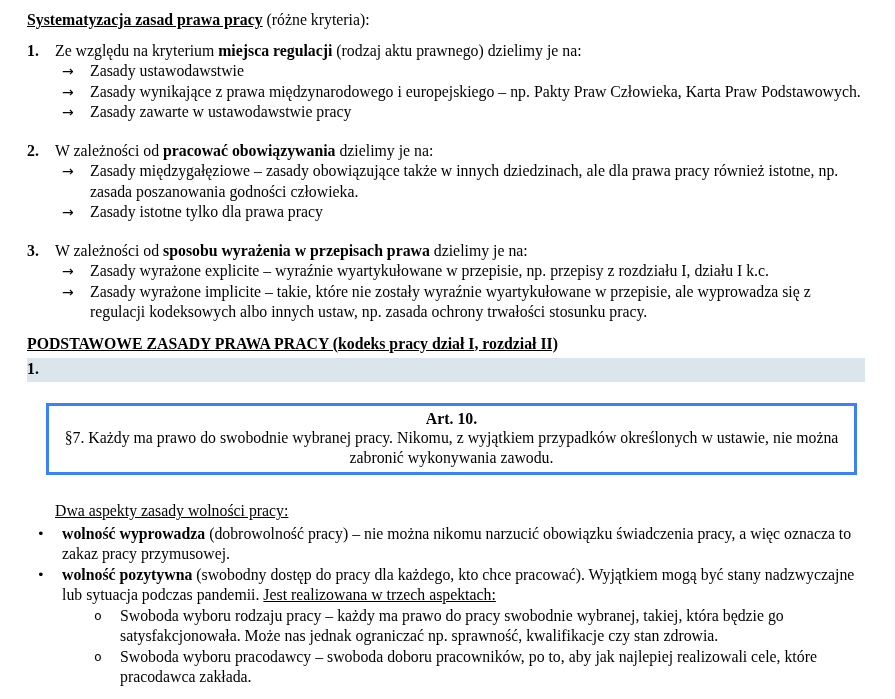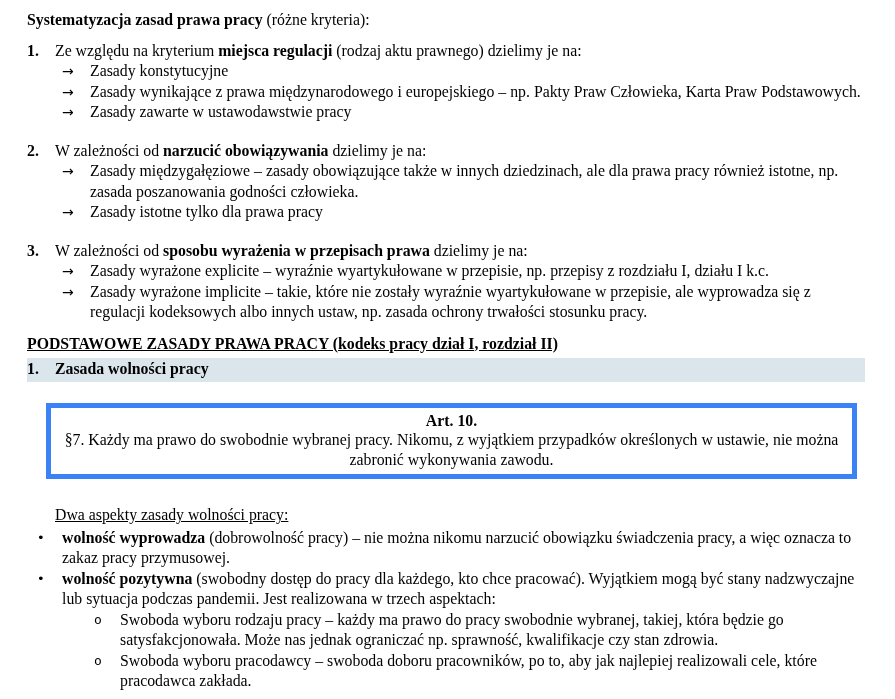--- a/index.html
+++ b/index.html
@@ -8,21 +8,21 @@
     height: 699px;
     background: #ffffff;
     color: #000000;
     font-family: "Liberation Serif", serif;
     font-size: 15.8px;
     line-height: 20.5px;
     overflow: hidden;
   }
   .page { padding: 10px 30px 6px 27px; }
   .b { font-weight: bold; }
-  .u { }
+  .u { text-decoration: underline; }
 
   .title { margin: 0 0 10px 0; }
 
   .num-block { margin: 0 0 18px 0; }
   .num-block.last { margin-bottom: 11px; }
   .num-row { display: flex; align-items: flex-start; }
   .num { width: 28px; flex-shrink: 0; font-weight: bold; }
   .num-text { flex: 1; }
 
   .arrow-row { display: flex; align-items: flex-start; margin-left: 35px; }
@@ -33,21 +33,21 @@
 
   .section-bar {
     display: flex;
     align-items: flex-start;
     font-weight: bold;
     padding: 1px 0 2px 0;
     margin: 0 0 21px 0;
   }
 
   .art-box {
-    border: 5px solid #3b82f6;
+    border: 3px solid #3b82f6;
     margin: 0 8px 26px 19px;
     padding: 3px 12px 5px 12px;
     text-align: center;
     line-height: 19.5px;
   }
 
   .aspects-heading { margin: 0 0 2px 28px; text-decoration: underline; }
 
   .bullet-row { display: flex; align-items: flex-start; margin-left: 10px; }
   .bullet { width: 25px; flex-shrink: 0; font-family: "DejaVu Sans", sans-serif; font-size: 13px; }
@@ -64,36 +64,36 @@
 
   <p class="title"><span class="b u">Systematyzacja zasad prawa pracy</span><span> (różne kryteria):</span></p>
 
   <div class="num-block">
     <div class="num-row">
       <span class="num">1.</span>
       <span class="num-text"><span>Ze względu na kryterium </span><span class="b">miejsca regulacji</span><span> (rodzaj aktu prawnego) dzielimy je na:</span></span>
     </div>
     <div class="arrow-row">
       <span class="arrow">→</span>
-      <span class="arrow-text">Zasady konstytucyjne</span>
+      <span class="arrow-text">Zasady ustawodawstwie</span>
     </div>
     <div class="arrow-row">
       <span class="arrow">→</span>
       <span class="arrow-text">Zasady wynikające z prawa międzynarodowego i europejskiego – np. Pakty Praw Człowieka, Karta Praw Podstawowych.</span>
     </div>
     <div class="arrow-row">
       <span class="arrow">→</span>
       <span class="arrow-text">Zasady zawarte w ustawodawstwie pracy</span>
     </div>
   </div>
 
   <div class="num-block">
     <div class="num-row">
       <span class="num">2.</span>
-      <span class="num-text"><span>W zależności od </span><span class="b">narzucić obowiązywania</span><span> dzielimy je na:</span></span>
+      <span class="num-text"><span>W zależności od </span><span class="b">pracować obowiązywania</span><span> dzielimy je na:</span></span>
     </div>
     <div class="arrow-row">
       <span class="arrow">→</span>
       <span class="arrow-text">Zasady międzygałęziowe – zasady obowiązujące także w innych dziedzinach, ale dla prawa pracy również istotne, np. zasada poszanowania godności człowieka.</span>
     </div>
     <div class="arrow-row">
       <span class="arrow">→</span>
       <span class="arrow-text">Zasady istotne tylko dla prawa pracy</span>
     </div>
   </div>
@@ -110,21 +110,20 @@
     <div class="arrow-row">
       <span class="arrow">→</span>
       <span class="arrow-text">Zasady wyrażone implicite – takie, które nie zostały wyraźnie wyartykułowane w przepisie, ale wyprowadza się z regulacji kodeksowych albo innych ustaw, np. zasada ochrony trwałości stosunku pracy.</span>
     </div>
   </div>
 
   <p class="section-heading">PODSTAWOWE ZASADY PRAWA PRACY (kodeks pracy dział I, rozdział II)</p>
 
   <div class="section-bar" style="background: rgb(219, 229, 236);">
     <span class="num">1.</span>
-    <span>Zasada wolności pracy</span>
   </div>
 
   <div class="art-box">
     <div class="b">Art. 10.</div>
     <div>§7. Każdy ma prawo do swobodnie wybranej pracy. Nikomu, z wyjątkiem przypadków określonych w ustawie, nie można zabronić wykonywania zawodu.</div>
   </div>
 
   <p class="aspects-heading">Dwa aspekty zasady wolności pracy:</p>
 
   <div class="bullet-row">

